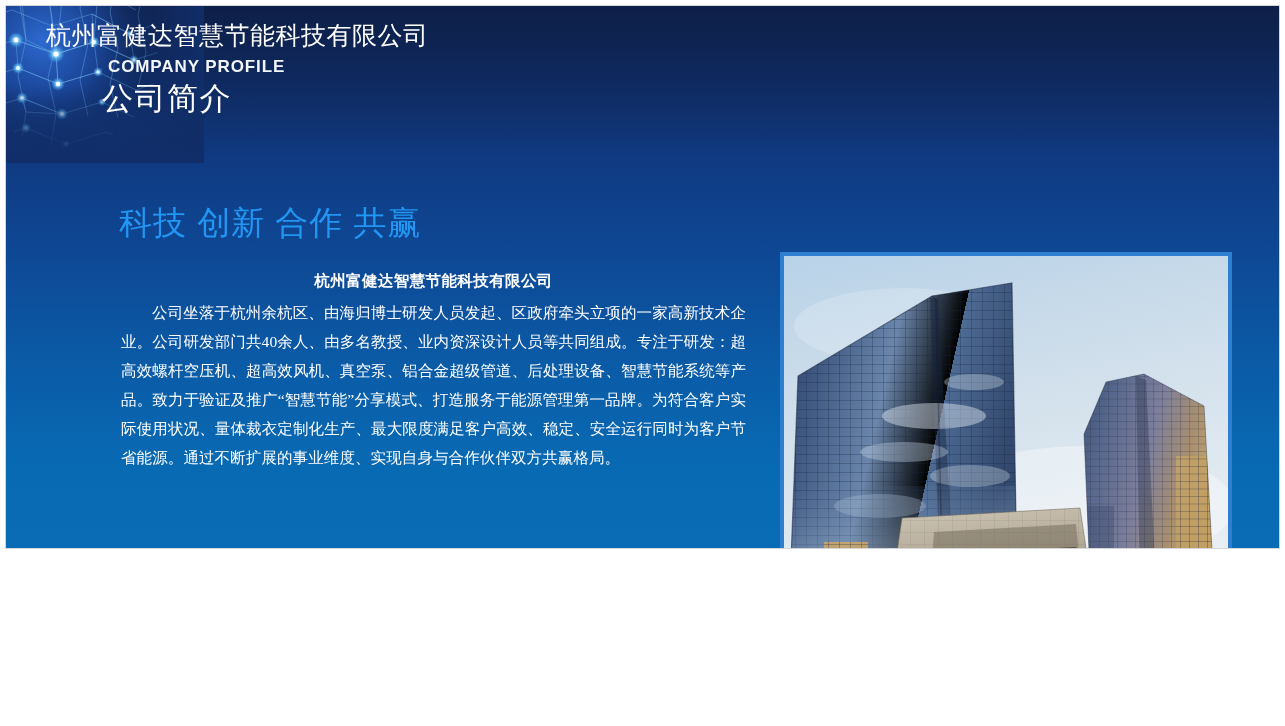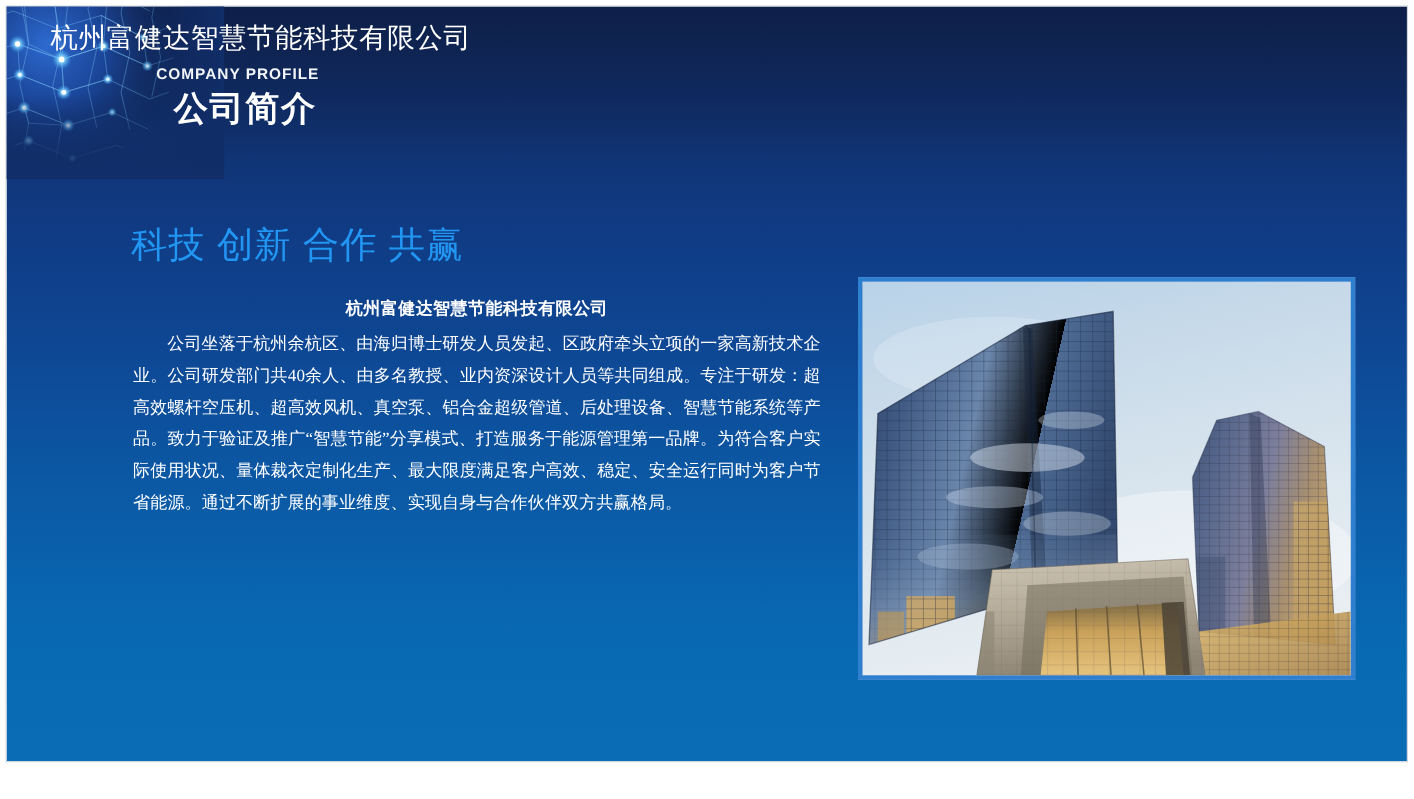--- a/index.html
+++ b/index.html
@@ -13,21 +13,21 @@
     overflow: hidden;
     font-family: "Liberation Sans", "DejaVu Sans", sans-serif;
   }
 
   
   .slide {
     position: absolute;
     left: 5px;
     top: 5px;
     width: 1275px;
-    height: 688px;
+    height: 544px;
     overflow: hidden;
     border: 1px solid #d2d5da;
     box-sizing: border-box;
     background: linear-gradient(180deg,
         #122a5e 0%,
         #11306c 12%,
         #103a82 28%,
         #0e4794 45%,
         #0b5aa6 65%,
         #086ab3 85%,
@@ -72,34 +72,34 @@
   .company-name {
     font-size: 25px;
     line-height: 30px;
     color: #ffffff;
     font-weight: 400;
     letter-spacing: 0.5px;
     white-space: nowrap;
   }
   .company-profile-en {
     margin-top: 9px;
-    margin-left: 96px;
-    font-size: 14px;
+    margin-left: 62px;
+    font-size: 17px;
     line-height: 16px;
     color: #f2f5fa;
     font-weight: 600;
     letter-spacing: 0.9px;
   }
   .company-profile-cn {
     margin-top: 5px;
-    margin-left: 112px;
+    margin-left: 56px;
     font-size: 31px;
     line-height: 38px;
     color: #ffffff;
-    font-weight: 700;
+    font-weight: 400;
     letter-spacing: 1.5px;
   }
 
   
   .tagline {
     position: absolute;
     left: 113px;
     top: 196px;
     font-size: 33px;
     line-height: 42px;

